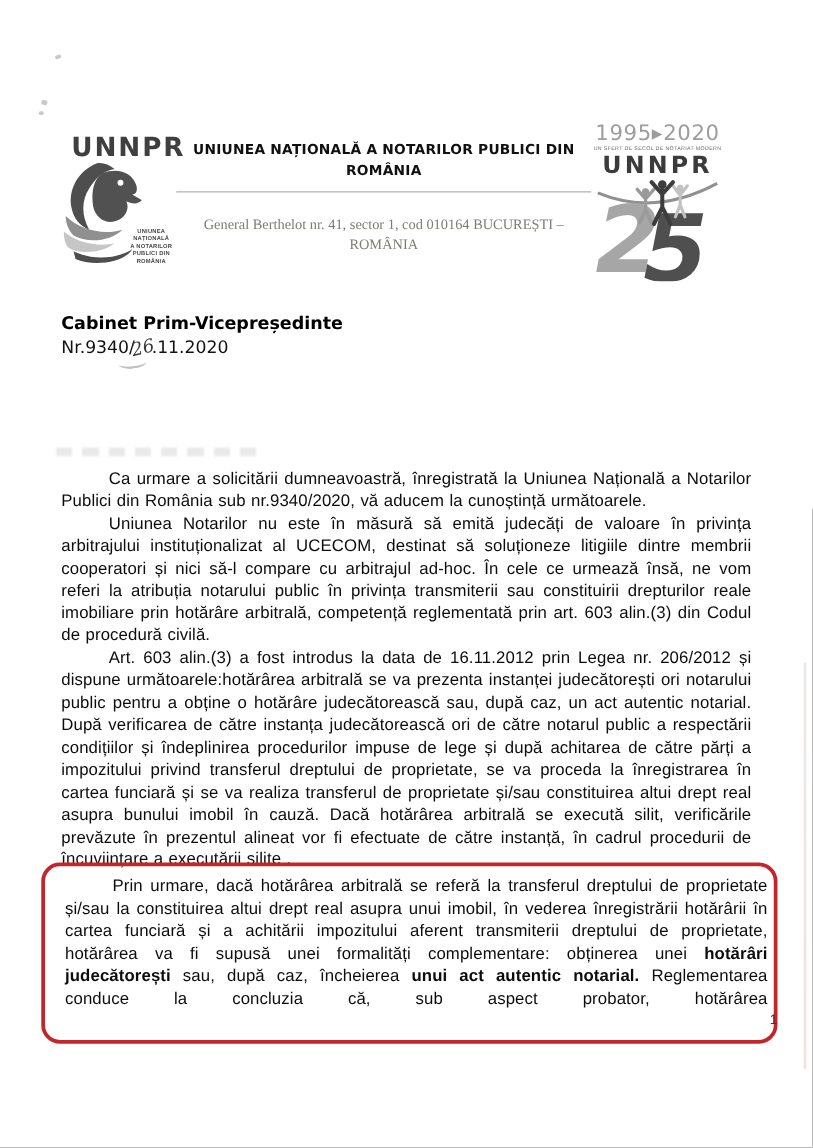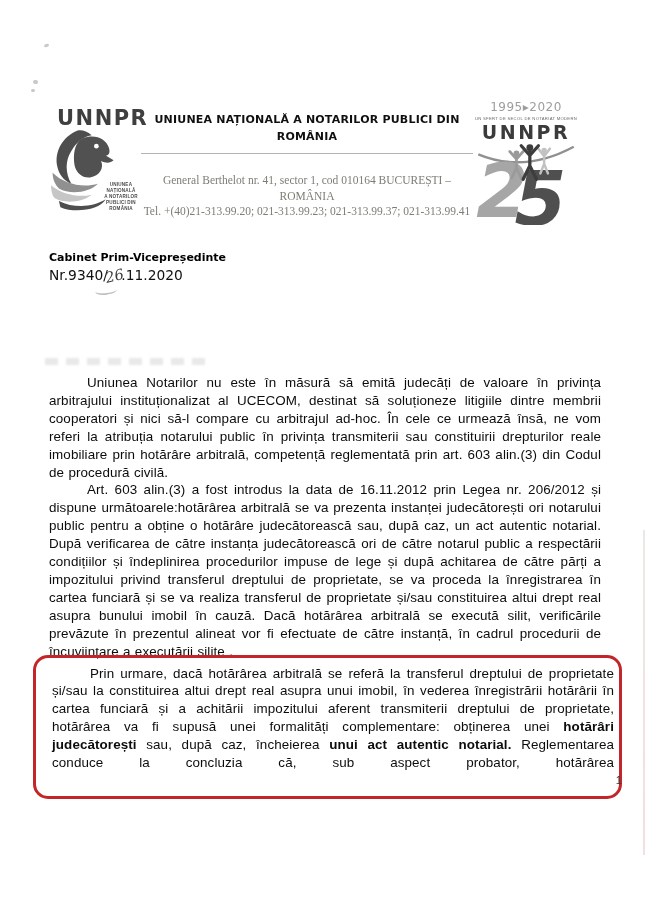--- a/index.html
+++ b/index.html
@@ -30,30 +30,30 @@
     line-height:6px;white-space:pre-line;letter-spacing:.2px;}
   .head-center{position:absolute;left:141px;top:112px;width:332px;text-align:center;}
   .org-title{font-family:"DejaVu Sans",sans-serif;font-weight:bold;font-size:11px;
     line-height:16.5px;color:#101010;white-space:pre-line;letter-spacing:.2px;}
   .head-rule{height:1px;background:#b2b2ae;margin-top:8px;}
   .addr{font-family:"Liberation Serif",serif;font-size:11.5px;line-height:15.5px;
     color:#7d7c74;}
   .addr.first{margin-top:19px;}
   .email-link{color:#7d7c74;text-decoration:underline;cursor:pointer;}
   .logo-right{position:absolute;left:469px;top:99px;width:114px;text-align:center;}
-  .years{font-family:"DejaVu Sans",sans-serif;font-size:12px;color:#9d9d9d;
+  .years{font-family:"DejaVu Sans",sans-serif;font-size:17px;color:#9d9d9d;
     letter-spacing:.5px;line-height:17px;}
   .anniv-tagline{font-size:4.2px;color:#6a6a6a;letter-spacing:.3px;line-height:6px;}
   .acronym-right{font-family:"DejaVu Sans",sans-serif;font-weight:bold;font-size:19px;
     color:#3b3b3b;letter-spacing:2.5px;line-height:21px;}
   .logo25{margin-top:-2px;}
   
   .office-block{position:absolute;left:49px;top:251px;}
   .office-title{font-family:"DejaVu Sans",sans-serif;font-weight:bold;
-    font-size:11px;color:#000;}
+    font-size:14px;color:#000;}
   .refno{font-family:"DejaVu Sans",sans-serif;font-size:13.8px;margin-top:3px;color:#111;}
   .hand-day{display:inline-block;font-family:"DejaVu Serif",serif;font-style:italic;
     font-size:14.5px;color:#3a3a3a;transform:rotate(-14deg) translateY(1px);
     margin:0 -2px 0 -3px;}
   
   .letter-body{position:absolute;left:49px;top:374px;width:552px;
     font-size:13.4px;line-height:17.9px;text-align:justify;
     letter-spacing:.1px;word-spacing:.5px;color:#0c0c0c;}
   .letter-body p{margin:0;text-indent:38px;}
   .p1{margin-bottom:13px;}
@@ -92,21 +92,20 @@
 A NOTARILOR
 PUBLICI DIN
 ROMÂNIA</div>
   </div>
 
   <div class="head-center">
     <div class="org-title">UNIUNEA NAȚIONALĂ A NOTARILOR PUBLICI DIN
 ROMÂNIA</div>
     <div class="head-rule"></div>
     <div class="addr first">General Berthelot nr. 41, sector 1, cod 010164  BUCUREȘTI – ROMÂNIA</div>
-    <div class="addr">Tel. +(40)21-313.99.20; 021-313.99.23; 021-313.99.37; 021-313.99.41</div>
   </div>
 
   <div class="logo-right">
     <div class="years">1995▸2020</div>
     <div class="anniv-tagline">UN SFERT DE SECOL DE NOTARIAT MODERN</div>
     <div class="acronym-right">UNNPR</div>
     <svg class="logo25" width="104" height="84" viewBox="0 0 104 88" aria-hidden="true">
       <path d="M2,14 Q50,34 102,6" stroke="#909090" stroke-width="2.5" fill="none"></path>
       <text x="0" y="80" font-family="DejaVu Sans, sans-serif" font-size="78" font-weight="bold" font-style="italic" fill="#a6a6a6">2</text>
       <text x="40" y="88" font-family="DejaVu Sans, sans-serif" font-size="78" font-weight="bold" font-style="italic" fill="#4f4f4f">5</text>
@@ -126,20 +125,21 @@
       </g>
     </svg>
   </div>
 
   <div class="office-block">
     <div class="office-title">Cabinet Prim-Vicepreședinte</div>
     <div class="refno"><span>Nr.9340/</span><span class="hand-day">26</span><span>.11.2020</span></div>
   </div>
 
   <div class="letter-body">
+    <p class="p1">Ca urmare a solicitării dumneavoastră, înregistrată la Uniunea Națională a Notarilor Publici din România sub nr.9340/2020, vă aducem la cunoștință următoarele.</p>
     <p class="p2">Uniunea Notarilor nu este în măsură să emită judecăți de valoare în privința arbitrajului instituționalizat al UCECOM, destinat să soluționeze litigiile dintre membrii cooperatori și nici să-l compare cu arbitrajul ad-hoc. În cele ce urmează însă, ne vom referi la atribuția notarului public în privința transmiterii sau constituirii drepturilor reale imobiliare prin hotărâre arbitrală, competență reglementată prin art. 603 alin.(3) din Codul de procedură civilă.</p>
     <p class="p3"><span>Art. 603 alin.(3)  a fost introdus la data de 16.11.2012 prin Legea nr. 206/2012 și dispune următoarele:</span><span class="italic-seg">hotărârea arbitrală se va prezenta instanței judecătorești ori notarului public pentru a obține o hotărâre judecătorească sau, după caz, un act autentic notarial. După verificarea de către instanța judecătorească ori de către notarul public a respectării condițiilor și îndeplinirea procedurilor impuse de lege și după achitarea de către părți a impozitului privind transferul dreptului de proprietate, se va proceda la înregistrarea în cartea funciară și se va realiza transferul de proprietate și/sau constituirea altui drept real asupra bunului imobil în cauză. Dacă hotărârea arbitrală se execută silit, verificările prevăzute în prezentul alineat vor fi efectuate de către instanță, în cadrul procedurii de încuviințare a executării silite .</span></p>
 
     <div class="redbox">
       <p><span>Prin urmare, dacă hotărârea arbitrală se referă la transferul dreptului de proprietate și/sau la constituirea altui drept real asupra unui imobil, în vederea înregistrării hotărârii în cartea funciară și a achitării impozitului aferent transmiterii dreptului de proprietate, hotărârea va fi supusă unei formalități complementare: obținerea unei </span><span class="bold-seg">hotărâri judecătorești</span><span> sau, după caz, încheierea </span><span class="bold-seg">unui act autentic notarial.</span><span> Reglementarea conduce la concluzia că, sub aspect probator, hotărârea</span></p>
       <div class="pagenum">1</div>
     </div>
   </div>
 
 </div>

